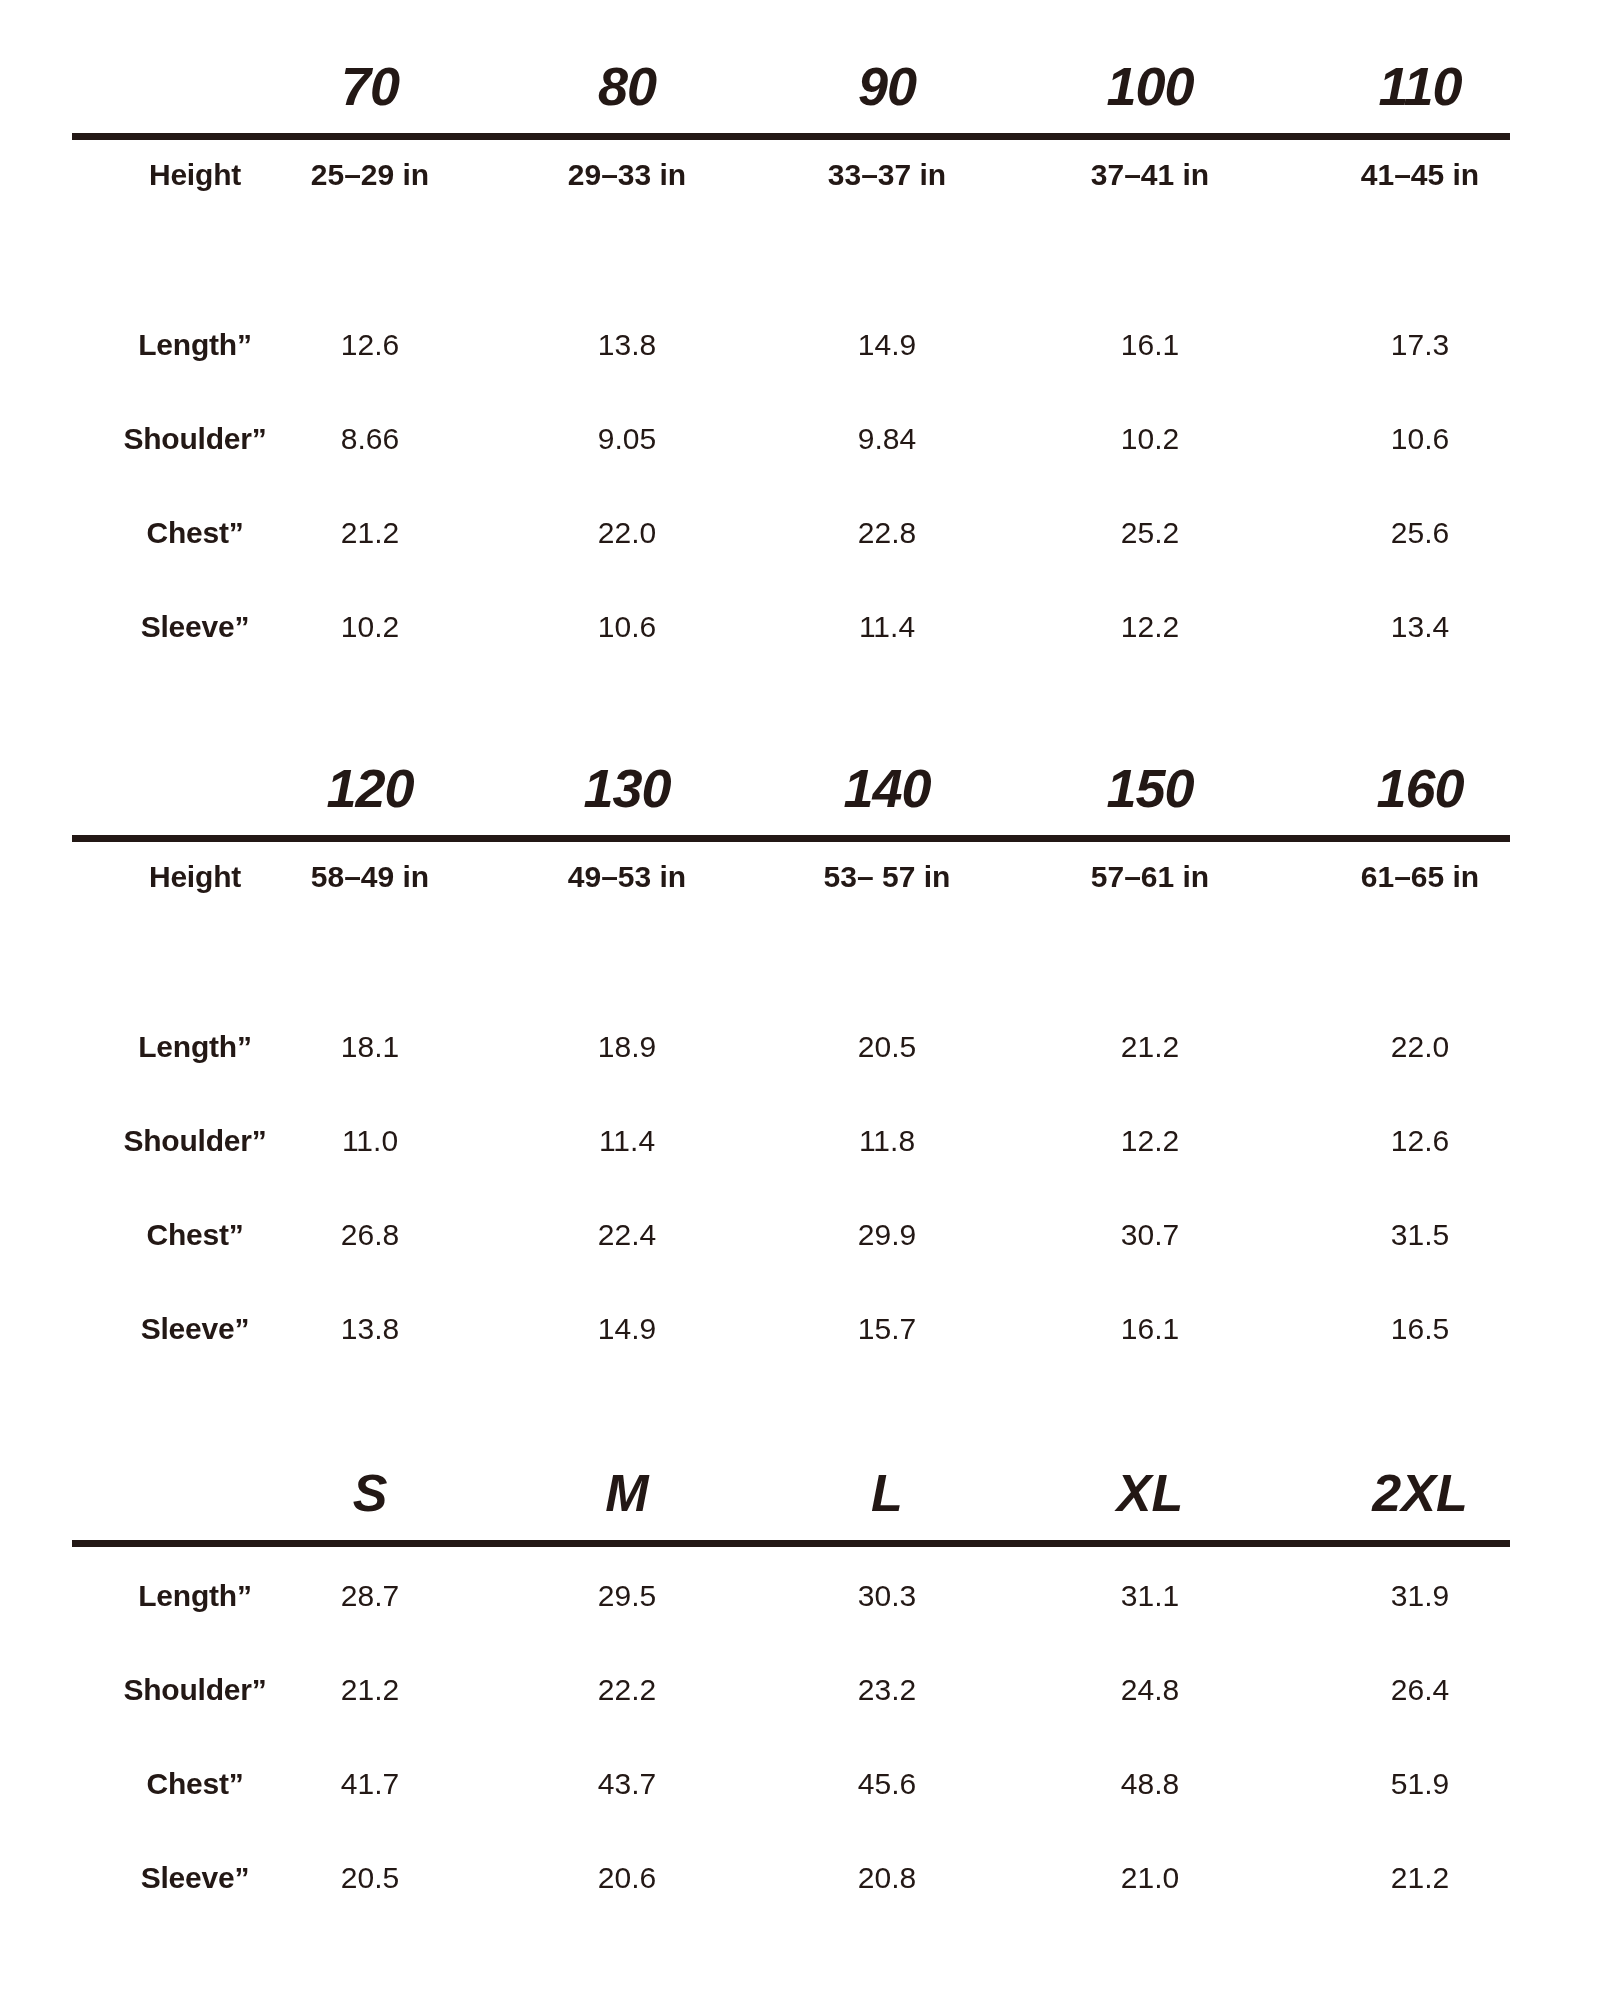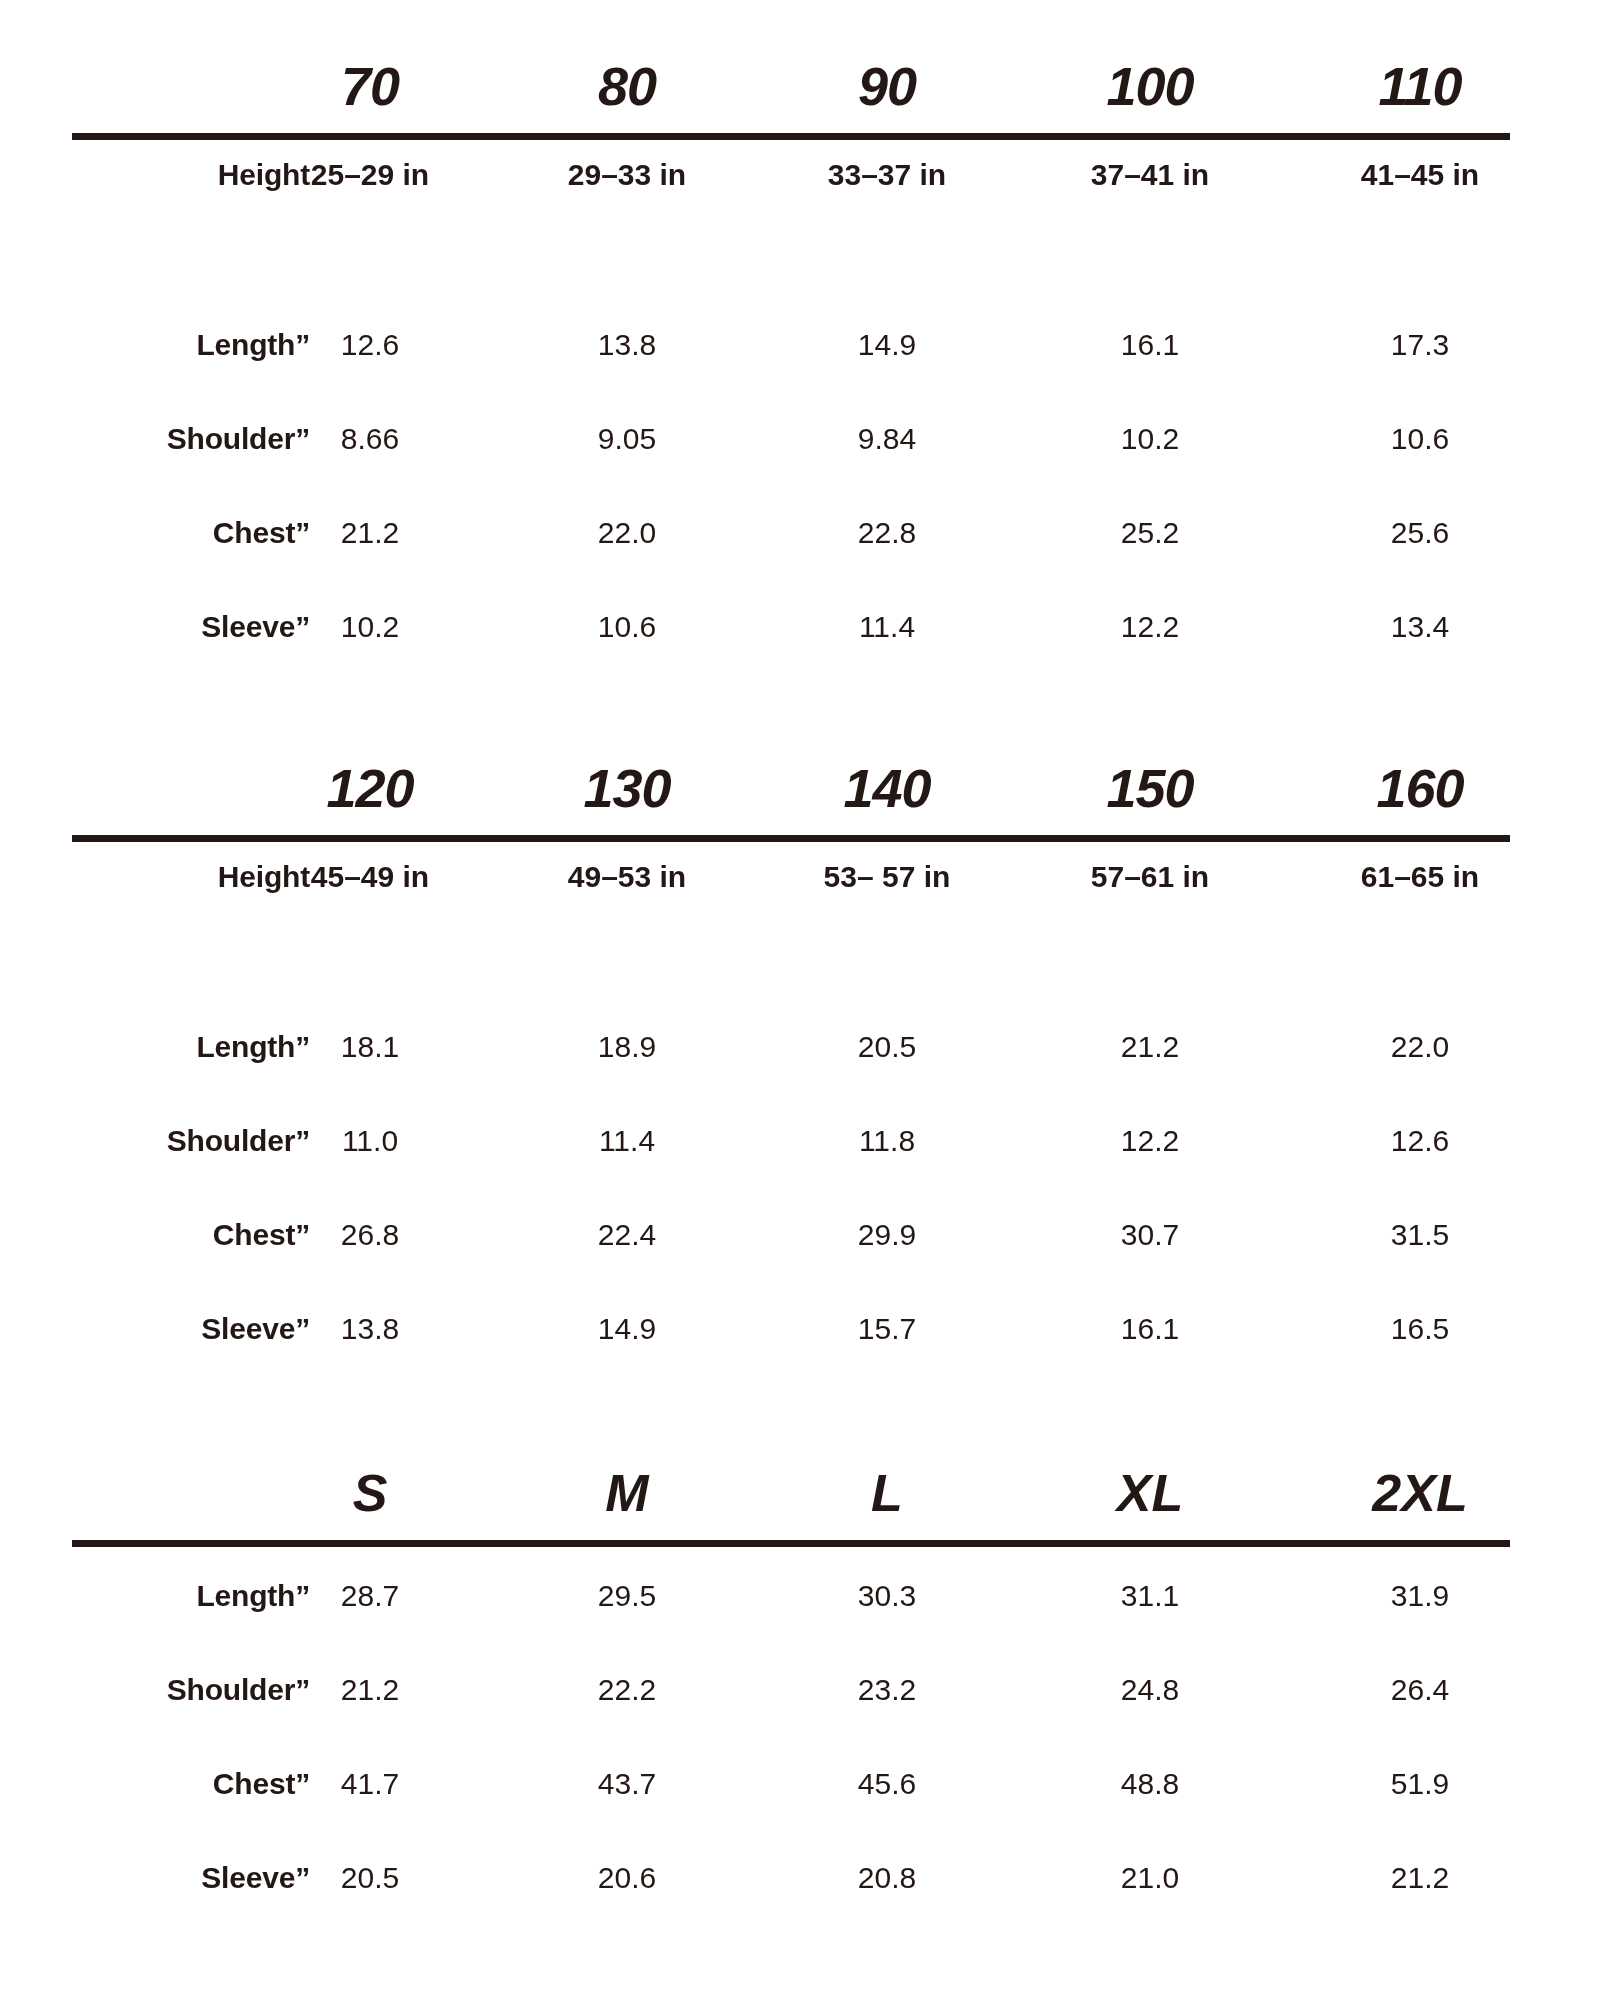--- a/index.html
+++ b/index.html
@@ -54,21 +54,21 @@
     font-size: 0;
     line-height: 0;
   }
 
   
   .rlabel {
     position: absolute;
     left: 8px;
     top: 0;
     width: 230px;
-    text-align: right;
+    text-align: center;
     font-weight: bold;
     font-size: 30px;
     line-height: 46px;
     font-stretch: condensed;
     letter-spacing: -0.2px;
     white-space: nowrap;
   }
 
   
   .cell {
@@ -196,21 +196,21 @@
       <div class="sizename c1">130</div>
       <div class="sizename c2">140</div>
       <div class="sizename c3">150</div>
       <div class="sizename c4">160</div>
     </div>
 
     <div class="rule"></div>
 
     <div class="row height-row">
       <div class="rlabel">Height</div>
-      <div class="cell c0">45–49 in</div>
+      <div class="cell c0">58–49 in</div>
       <div class="cell c1">49–53 in</div>
       <div class="cell c2">53– 57 in</div>
       <div class="cell c3">57–61 in</div>
       <div class="cell c4">61–65 in</div>
     </div>
 
     <div class="gap"></div>
 
     <div class="row">
       <div class="rlabel">Length”</div>

